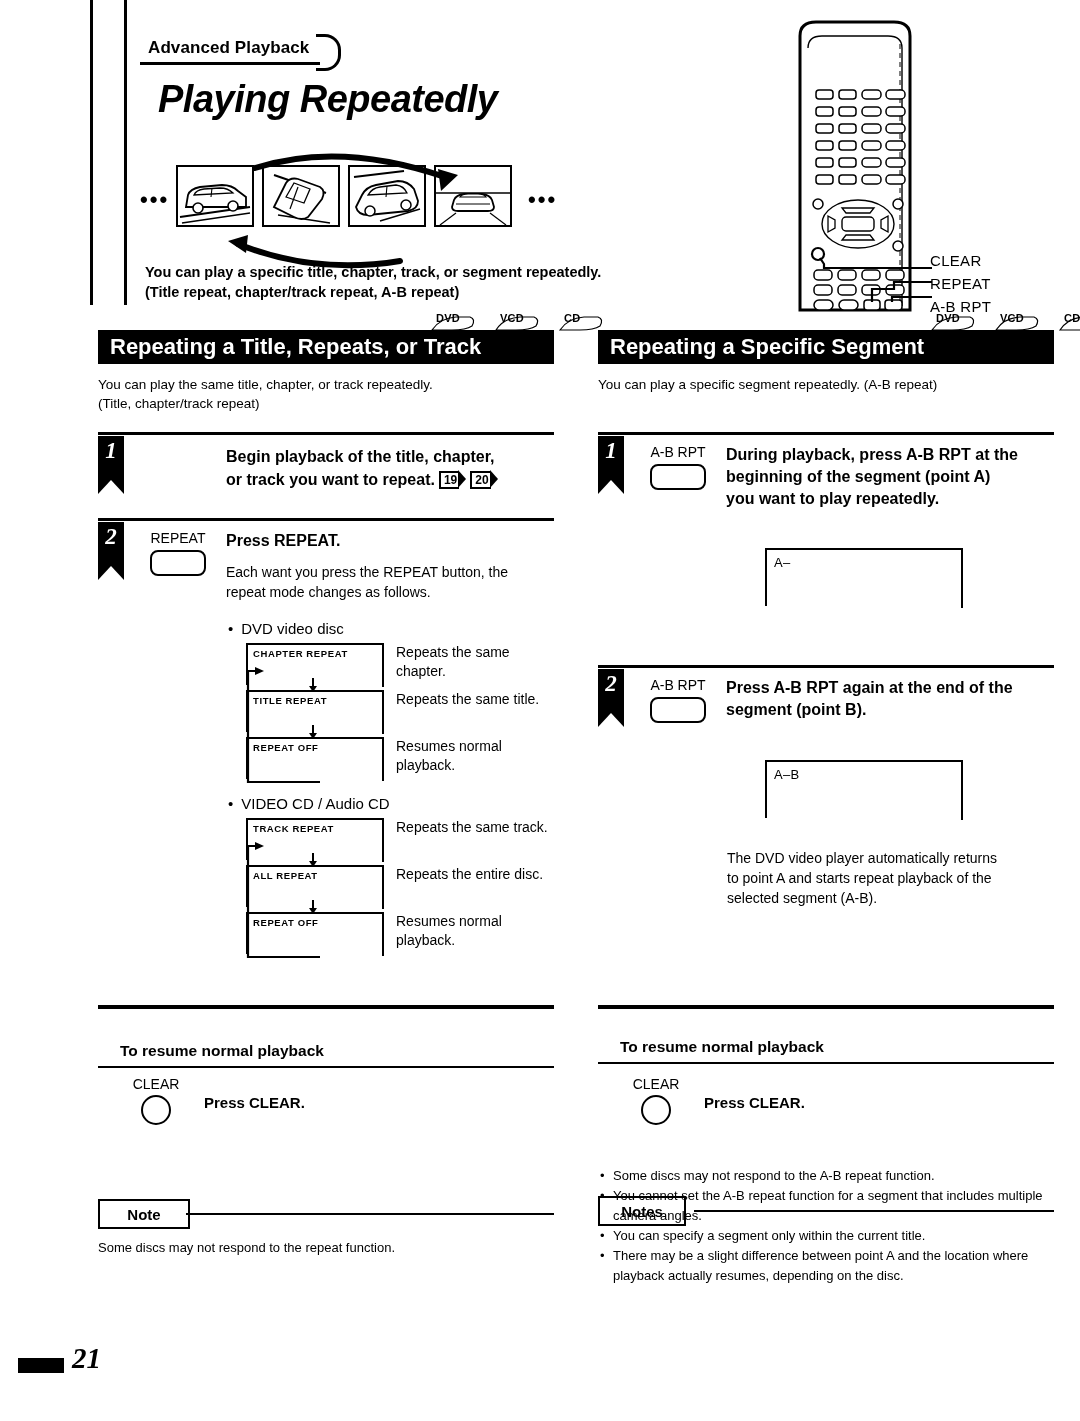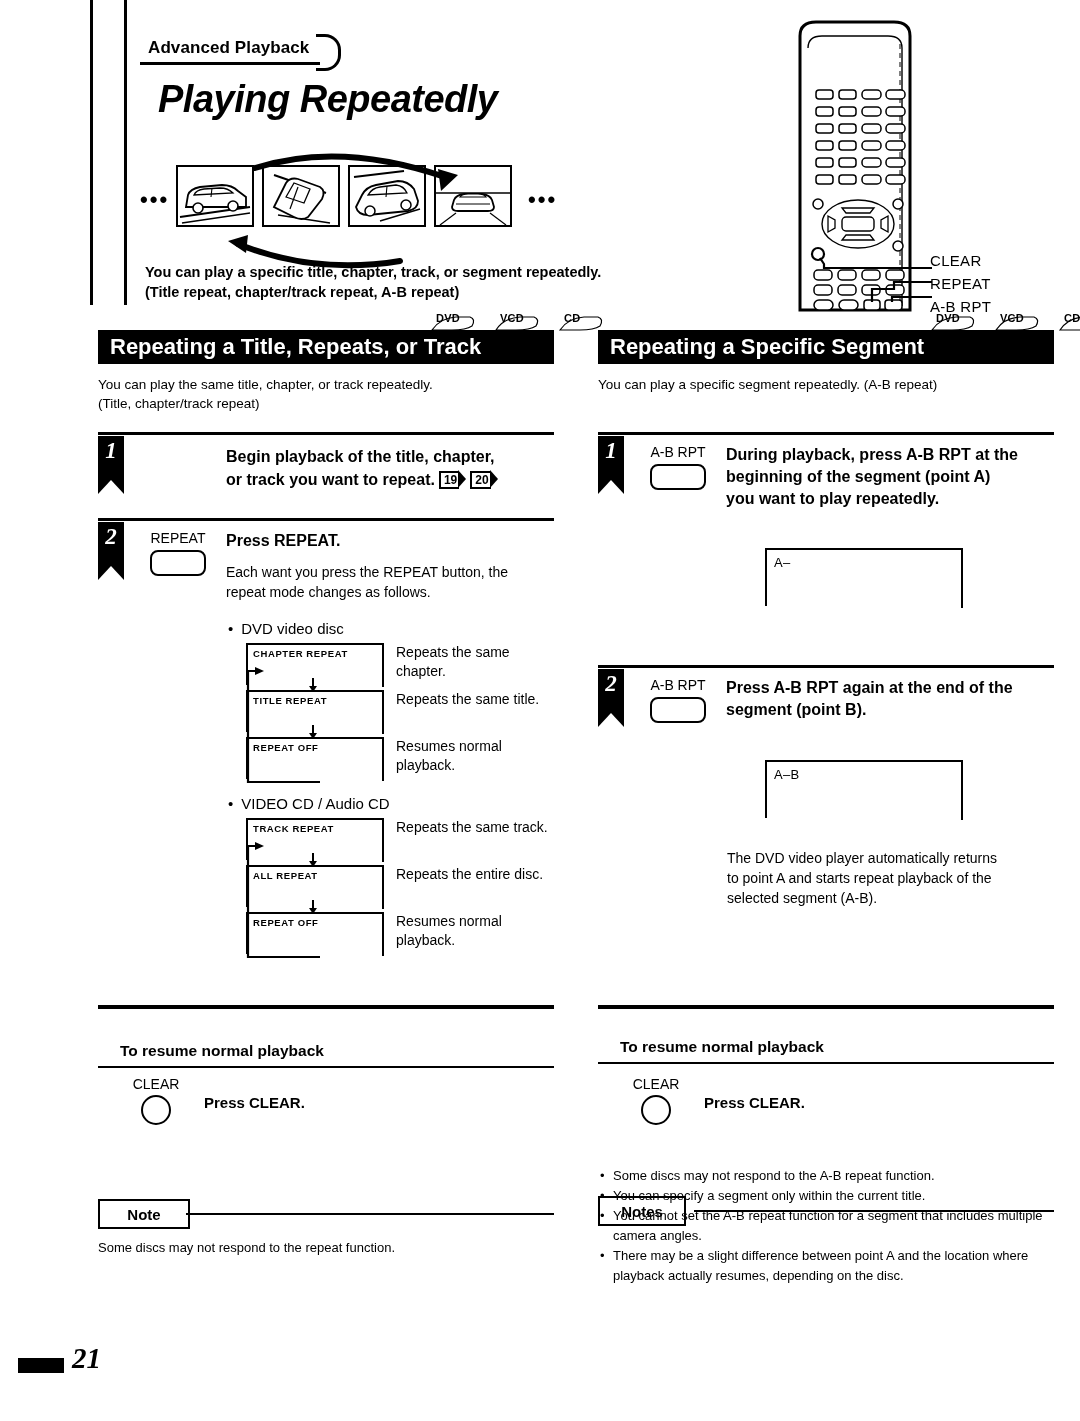--- a/index.html
+++ b/index.html
@@ -902,21 +902,21 @@
     <div class="btn-circle"></div>
   </div>
   <div style="position:absolute; left:704px; top:1094px; font-size:15px; font-weight:bold;">Press CLEAR.</div>
 
   <div class="note-box" style="left:598px; top:1196px; width:88px;">
     <span>Notes</span>
   </div>
   <div class="note-rule" style="left:694px; top:1210px; width:360px;"></div>
   <ul class="note-list" style="left:600px; top:1166px;">
     <li>Some discs may not respond to the A-B repeat function.</li>
+    <li>You cannot set the A-B repeat function for a segment that includes multiple camera angles.</li>
     <li>You can specify a segment only within the current title.</li>
-    <li>You cannot set the A-B repeat function for a segment that includes multiple camera angles.</li>
     <li>There may be a slight difference between point A and the location where playback actually resumes, depending on the disc.</li>
   </ul>
 
   <div class="footer-bar"></div>
   <div class="footer-num">21</div>
 
 </div>
 
 </body></html>

